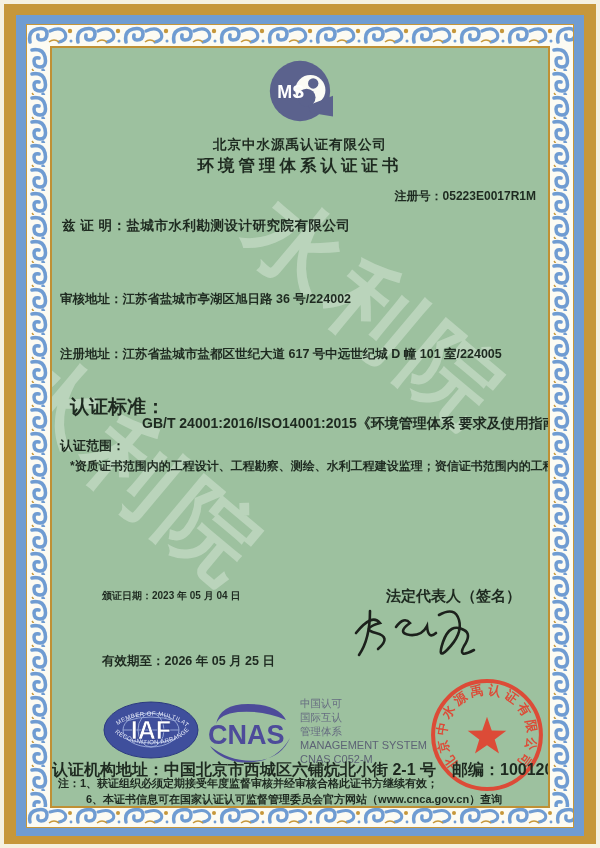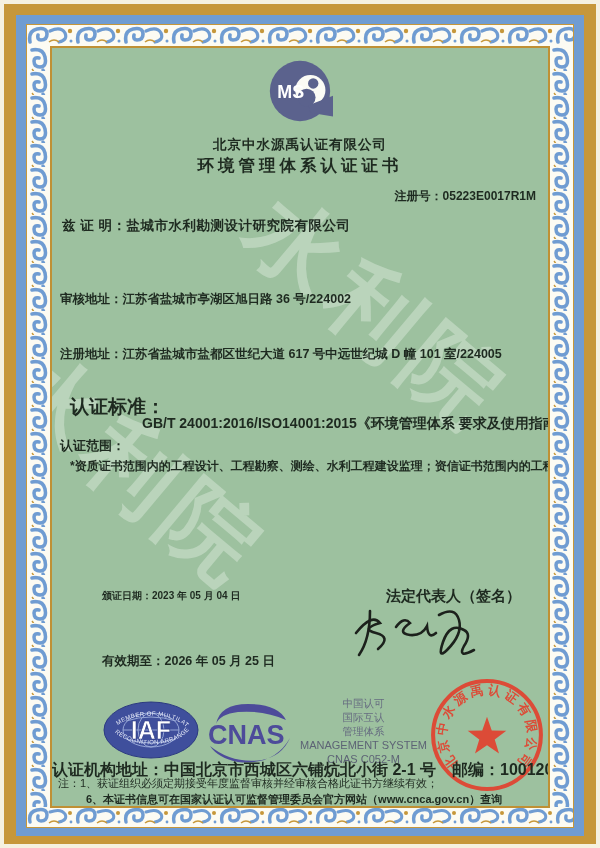--- a/index.html
+++ b/index.html
@@ -26,21 +26,21 @@
     background:#9dc19f;border:2px solid #bf9034;overflow:hidden;
   }
   .t{position:absolute;color:#1e2a20;font-weight:700;white-space:nowrap;}
   .center{left:0;right:0;text-align:center;}
   .wm{
     position:absolute;font-weight:700;font-size:92px;letter-spacing:10px;
     color:rgba(244,250,242,0.34);
     transform:rotate(40deg);transform-origin:left top;white-space:nowrap;
     pointer-events:none;user-select:none;
   }
-  .cnas-lines div{font-size:10.5px;line-height:14px;color:#666c80;font-weight:400;white-space:nowrap;text-align:center;}
+  .cnas-lines div{font-size:10.5px;line-height:14px;color:#666c80;font-weight:400;white-space:nowrap;}
   .cnas-lines div.en{font-size:11px;color:#5d6375;}
   svg text{font-family:"Liberation Sans", sans-serif;}
 </style>
 </head>
 <body>
 
 <div class="page">
   <div class="layer band-gold"></div>
   <div class="layer band-blue"></div>
 
@@ -185,17 +185,17 @@
     <svg style="position:absolute;left:376px;top:628px;opacity:0.92;" width="118" height="118" viewBox="0 0 116 116">
       <circle cx="58" cy="58" r="53" fill="none" stroke="#e2422f" stroke-width="4"></circle>
       <path d="M58,40 L62.7,53.5 77,53.8 65.6,62.5 69.8,76.2 58,68 46.2,76.2 50.4,62.5 39,53.8 53.3,53.5 Z" fill="#e2422f"></path>
       <defs>
           <path id="sealArc" d="M32.3,88.6 A40,40 0 1 1 83.7,88.6"></path>
         </defs>
       <text font-size="12.5" font-weight="bold" fill="#e2422f" letter-spacing="3.5"><textPath href="#sealArc" startOffset="2">北京中水源禹认证有限公司</textPath></text>
     </svg>
 
     <div class="t center" style="top:712px;font-size:16px;">认证机构地址：中国北京市西城区六铺炕北小街 2-1 号　邮编：100120</div>
-    <div class="t" style="top:728px;left:6px;font-size:11px;font-weight:400;text-align:center;">注：1、获证组织必须定期接受年度监督审核并经审核合格此证书方继续有效；</div>
+    <div class="t" style="top:728px;left:6px;font-size:11px;font-weight:700;text-align:center;">注：1、获证组织必须定期接受年度监督审核并经审核合格此证书方继续有效；</div>
     <div class="t" style="top:744px;left:34px;font-size:11px;font-weight:600;">6、本证书信息可在国家认证认可监督管理委员会官方网站（www.cnca.gov.cn）查询</div>
 
   </div>
 </div>
 
 </body></html>

